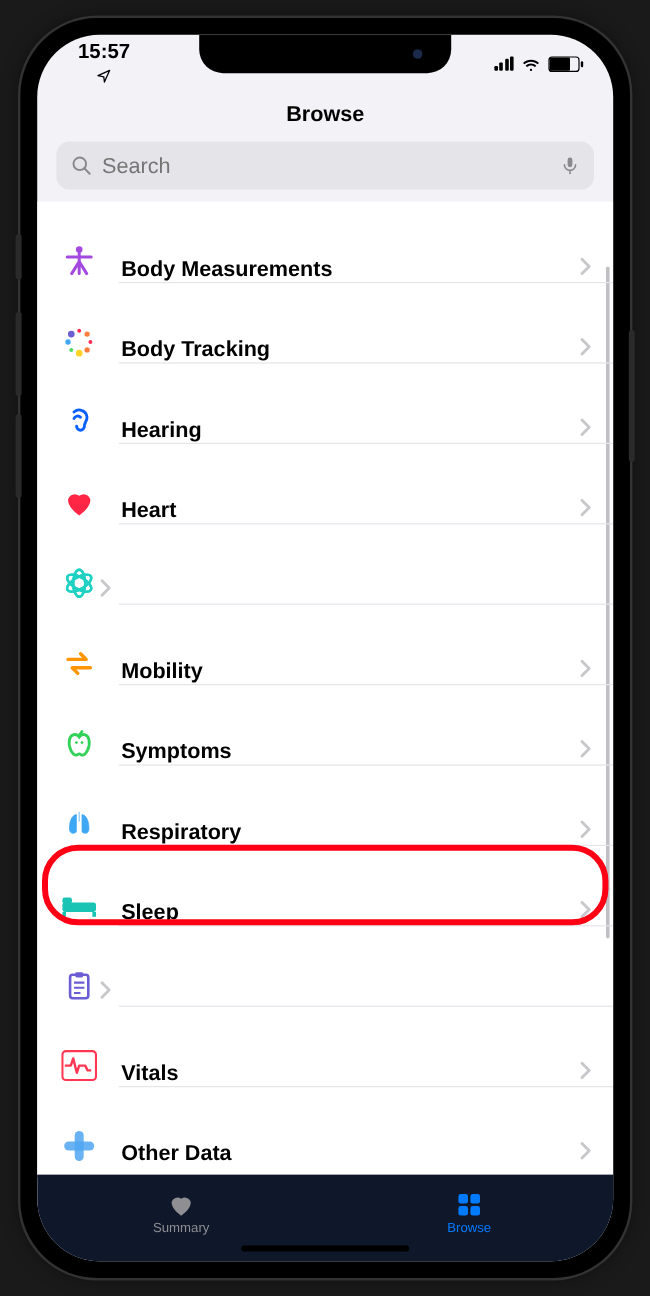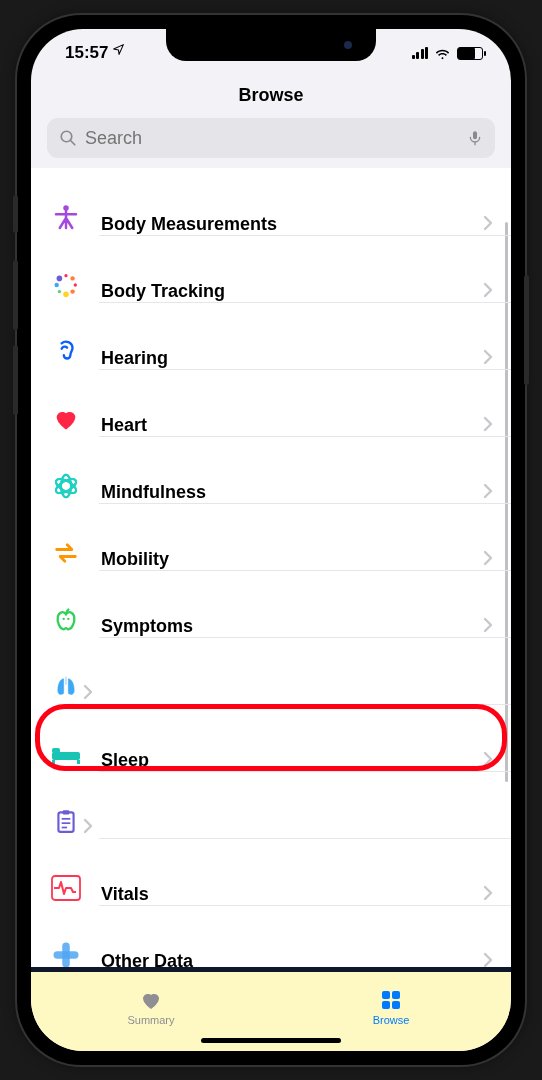--- a/index.html
+++ b/index.html
@@ -53,21 +53,21 @@
   .status-bar {
     height: 48px;
     display: flex;
     justify-content: space-between;
     align-items: center;
     padding: 0 28px 0 34px;
     font-weight: 600;
     font-size: 17px;
     color: #000;
   }
-  .status-left { display:flex; gap:4px; }
+  .status-left { display:flex; align-items:center; gap:4px;flex-direction:column; }
   .status-right { display:flex; align-items:center; gap:6px; }
   .loc-arrow { font-size:14px; }
   .signal { display:flex; align-items:flex-end; gap:1.5px; height:12px;}
   .signal span { width:3px; background:#000; border-radius:1px;}
   .signal span:nth-child(1){height:4px} .signal span:nth-child(2){height:7px}
   .signal span:nth-child(3){height:10px} .signal span:nth-child(4){height:12px}
   .wifi { width:17px; height:17px; }
   .battery {
     width: 26px; height: 13px; border: 1.5px solid #000; border-radius: 3px;
     position: relative;
@@ -134,23 +134,23 @@
     border-radius:30px;
     pointer-events:none;
     z-index:20;
   }
   .scroll-indicator{
     position:absolute; right:3px; top:54px; width:3px; height:560px;
     background:#c0c0c4; border-radius:2px;
   }
 
   .tabbar {
-    height: 84px;
-    border-top: 5px solid #0f172a;
-    background: #fef9c3;
+    height: 72px;
+    border-top: 2px solid #0f172a;
+    background: #0f172a;
     display:flex;
     padding-bottom: 10px;
     position:relative;
   }
   .tab {
     flex:1; display:flex; flex-direction:column; align-items:center; justify-content:center;
     gap:2px; font-size:11px; font-weight:500;
   }
   .tab-inactive { color:#8e8e93; }
   .tab-active { color:#007aff; }
@@ -272,21 +272,20 @@
           <div class="cat-icon">
             <svg width="30" height="30" viewBox="0 0 24 24">
               <ellipse cx="12" cy="12" rx="4" ry="9" transform="rotate(0 12 12)" fill="none" stroke="#1fd1c2" stroke-width="1.6"></ellipse>
               <ellipse cx="12" cy="12" rx="4" ry="9" transform="rotate(60 12 12)" fill="none" stroke="#1fd1c2" stroke-width="1.6"></ellipse>
               <ellipse cx="12" cy="12" rx="4" ry="9" transform="rotate(120 12 12)" fill="none" stroke="#1fd1c2" stroke-width="1.6"></ellipse>
               <ellipse cx="12" cy="12" rx="4" ry="9" transform="rotate(180 12 12)" fill="none" stroke="#1fd1c2" stroke-width="1.6"></ellipse>
               <ellipse cx="12" cy="12" rx="4" ry="9" transform="rotate(240 12 12)" fill="none" stroke="#1fd1c2" stroke-width="1.6"></ellipse>
               <ellipse cx="12" cy="12" rx="4" ry="9" transform="rotate(300 12 12)" fill="none" stroke="#1fd1c2" stroke-width="1.6"></ellipse>
             </svg>
           </div>
-          <div class="cat-label">Mindfulness</div>
           <div class="chevron"><svg width="10" height="16" viewBox="0 0 10 16">
               <path d="M2 2l6 6-6 6" fill="none" stroke="#c7c7cc" stroke-width="2.4" stroke-linecap="round" stroke-linejoin="round"></path>
             </svg></div>
         </div>
         <div class="cat">
           <div class="cat-icon">
             <svg width="30" height="28" viewBox="0 0 24 24">
               <path d="M4 9h13l-4-4M20 15H7l4 4" fill="none" stroke="#ff9500" stroke-width="2.4" stroke-linecap="round" stroke-linejoin="round"></path>
             </svg>
           </div>
@@ -308,20 +307,21 @@
           <div class="chevron"><svg width="10" height="16" viewBox="0 0 10 16">
               <path d="M2 2l6 6-6 6" fill="none" stroke="#c7c7cc" stroke-width="2.4" stroke-linecap="round" stroke-linejoin="round"></path>
             </svg></div>
         </div>
         <div class="cat">
           <div class="cat-icon">
             <svg width="30" height="28" viewBox="0 0 24 24">
               <path d="M10 5c-2 0-5 3-5 10 0 3 2 4 4 3 1 0 1-1 1-2V5zM14 5c2 0 5 3 5 10 0 3-2 4-4 3-1 0-1-1-1-2V5zM12 3v7" fill="#3fa8f4" stroke="#3fa8f4" stroke-width="0.5"></path>
             </svg>
           </div>
+          <div class="cat-label">Respiratory</div>
           <div class="chevron"><svg width="10" height="16" viewBox="0 0 10 16">
               <path d="M2 2l6 6-6 6" fill="none" stroke="#c7c7cc" stroke-width="2.4" stroke-linecap="round" stroke-linejoin="round"></path>
             </svg></div>
         </div>
         <div class="cat" style="position: relative;">
           <div class="cat-icon">
             <svg width="32" height="24" viewBox="0 0 32 24">
               <rect x="2" y="10" width="28" height="8" rx="2" fill="#1ac4b5"></rect>
               <rect x="2" y="6" width="8" height="5" rx="2" fill="#1ac4b5"></rect>
               <rect x="2" y="18" width="3" height="4" fill="#1ac4b5"></rect>

